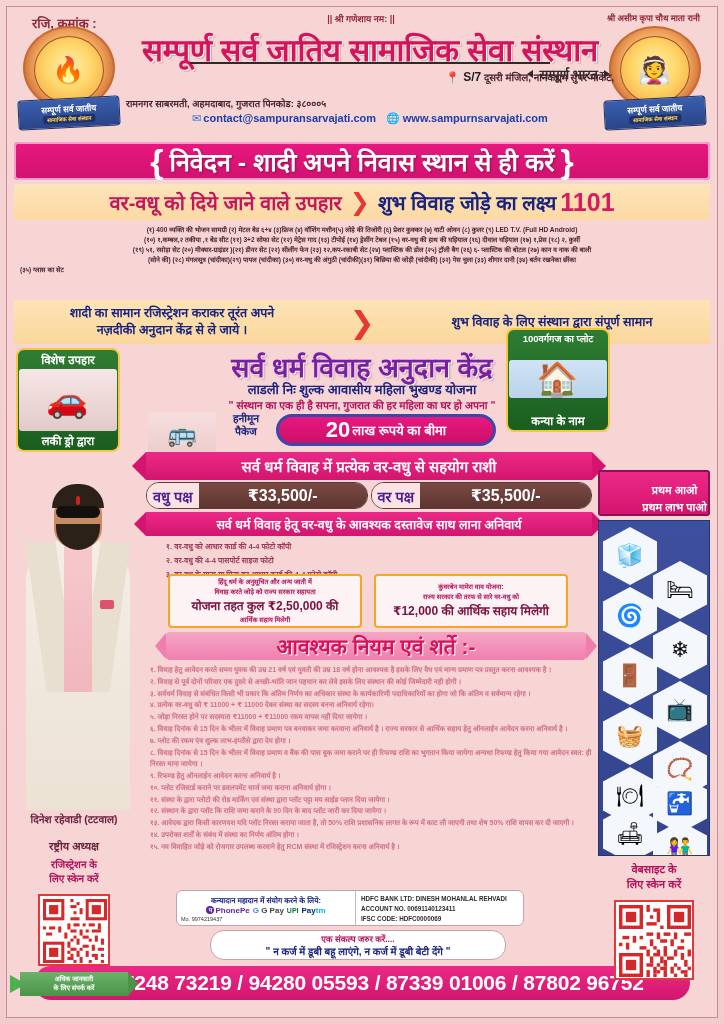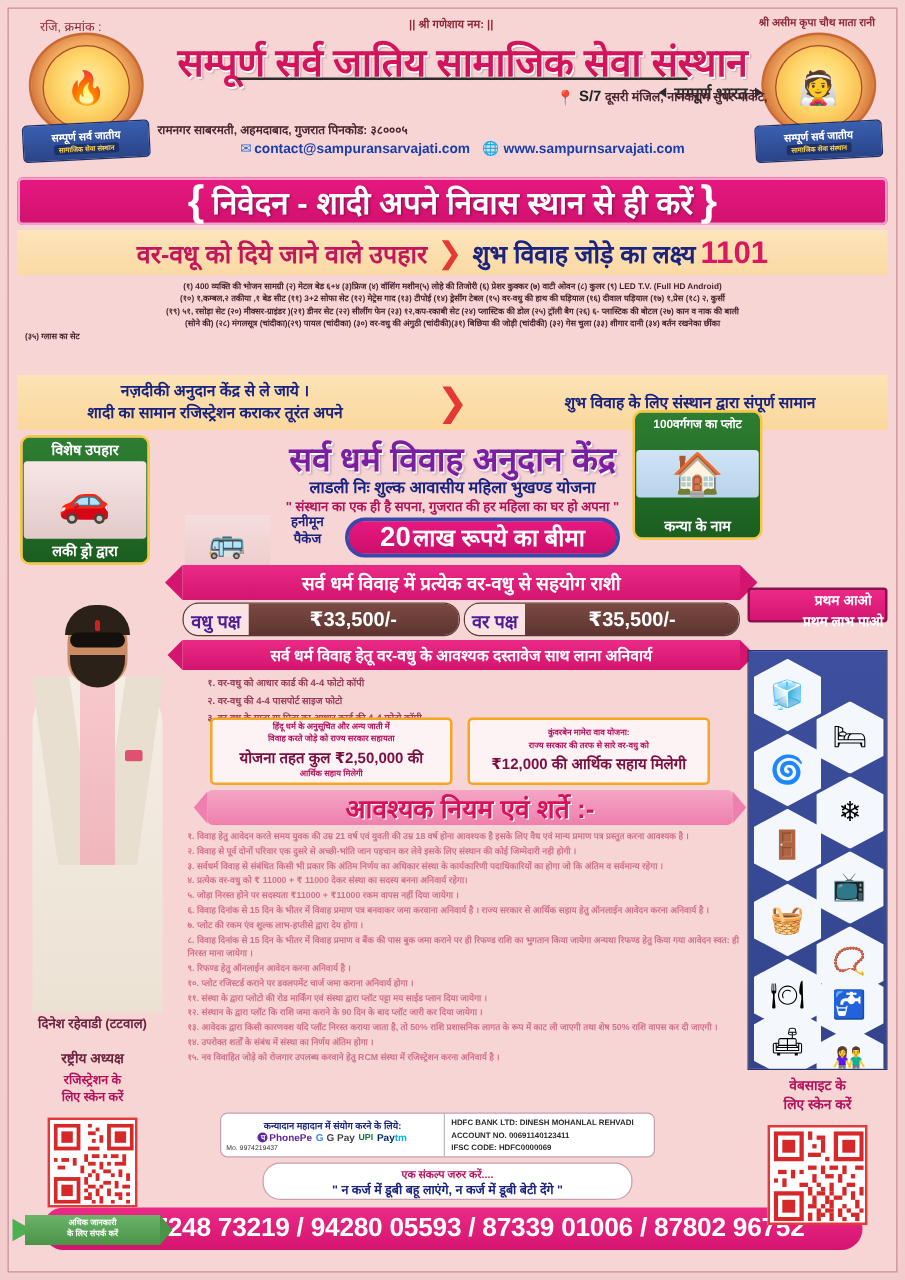--- a/index.html
+++ b/index.html
@@ -15,21 +15,21 @@
     padding: 6px;
   }
   .inner-frame {
     position:absolute; left:6px; top:6px; right:6px; bottom:6px;
     border: 1px solid #c98a9a;
     background: #f7d5d5;
   }
 
   
   .header { position:absolute; left:8px; top:8px; width:706px; height:124px; }
-  .reg-no { position:absolute; left:24px; top:6px; font-size:10px; font-weight:normal; color:#8e2a3a; }
+  .reg-no { position:absolute; left:24px; top:6px; font-size:13px; font-weight:bold; color:#8e2a3a; }
   .ganesh { position:absolute; left:0; right:0; top:4px; text-align:center; font-size:9px; font-weight:bold; color:#8e2a3a; }
   .mata { position:absolute; right:14px; top:4px; font-size:8.5px; font-weight:bold; color:#8e2a3a; }
 
   .logo { position:absolute; top:18px; width:102px; height:104px; }
   .logo.left { left:10px; }
   .logo.right { right:8px; }
   .logo .seal {
     position:absolute; left:5px; top:0; width:92px; height:84px; border-radius:50%;
     background: radial-gradient(circle at 50% 48%, #ffd89a 0%, #f0a85f 55%, #d4783c 74%, #b8542a 100%);
     border:2px solid #c96a34;
@@ -159,21 +159,21 @@
     position:absolute; left:218px; top:412px; width:56px; text-align:center;
     font-size:10.5px; font-weight:bold; color:#1a237e; line-height:1.25;
   }
   .insurance {
     position:absolute; left:276px; top:414px; width:220px; height:32px;
     background: linear-gradient(180deg,#e8187f 0%,#cc0f6b 100%);
     border:3px solid #3949ab; border-radius:16px;
     display:flex; align-items:center; justify-content:center;
   }
   .insurance .n { color:#fff; font-size:22px; font-weight:bold; }
-  .insurance .t { color:#fff; font-size:19px; font-weight:bold; margin-left:2px; }
+  .insurance .t { color:#fff; font-size:13px; font-weight:bold; margin-left:2px; }
 
   
   .coop-ribbon {
     position:absolute; left:146px; top:452px; width:446px; height:28px;
     background: linear-gradient(180deg,#ea2a86 0%,#d4156f 100%);
     display:flex; align-items:center; justify-content:center;
   }
   .coop-ribbon:before, .coop-ribbon:after {
     content:""; position:absolute; top:0; border-top:14px solid transparent; border-bottom:14px solid transparent;
   }
@@ -350,24 +350,24 @@
     display:flex; flex-direction:column; align-items:center; justify-content:center;
   }
   .more-info:after {
     content:""; position:absolute; right:-10px; top:0;
     border-top:12px solid transparent; border-bottom:12px solid transparent; border-left:10px solid #4a9347;
   }
   .more-info .m { color:#fff; font-size:6.5px; font-weight:bold; line-height:1.35; }
 
   
   .right-head {
-    position:absolute; right:14px; top:470px; width:112px; height:28px;
+    position:absolute; right:14px; top:470px; width:112px; height:46px;
     background: linear-gradient(180deg,#ea2a86 0%,#d4156f 100%);
     border:2px solid #8e1050; border-radius:3px;
-    display:flex; flex-direction:column; align-items:center; justify-content:space-between;padding-left:41px;
+    display:flex; flex-direction:column; align-items:center; justify-content:flex-end;padding-left:41px;
   }
   .right-head .l { color:#fff; font-size:11px; font-weight:bold; }
   .right-head .l2 { color:#fff; font-size:11px; font-weight:bold; margin-top:2px;}
   .prod-panel {
     position:absolute; right:14px; top:520px; width:112px; height:336px;
     background: linear-gradient(180deg,#3d4f9e 0%, #33448c 100%);
     border:1px solid #27366f;
     overflow:hidden;
   }
   .hexi {
@@ -448,22 +448,22 @@
   <div class="gift-list">
     <div>(१) 400 व्यक्ति की भोजन सामग्री (२) मेटल बेड ६+४ (३)फ्रिज (४) वॉशिंग मशीन(५) लोहे की तिजोरी (६) प्रेशर कुक्कर (७) वाटी ओवन (८) कुलर  (९) LED T.V. (Full HD Android)</div>
     <div>(१०) १,कम्बल,२ तकीया ,१ बेड सीट (११) 3+2 सोफा सेट (१२) मेट्रेस गाद (१३) टीपोई (१४) ड्रेसींग टेबल (१५) वर-वधु की हाथ की घड़ियाल (१६) दीवाल घड़ियाल (१७) १,प्रेस (१८) २, कुर्सी</div>
     <div>(१९) ५१, रसोड़ा सेट (२०) मीक्सर-ग्राइंडर )(२१) डीनर सेट  (२२) सीलींग फेन (२३) १२,कप-रकाबी सेट (२४) प्लास्टिक की डोल (२५) ट्रॉली बैग (२६) ६- प्लास्टिक की बोटल (२७) कान व नाक की बाली</div>
     <div>(सोने की) (२८) मंगलसूत्र (चांदीका)(२९) पायल (चांदीका) (३०) वर-वधु की अंगुठी (चांदीकी)(३१) बिछिया की जोड़ी (चांदीकी) (३२) गेस चुला (३३) शीगार दानी (३४) बर्तन रखनेका छींका</div>
     <div style="text-align:left">(३५) ग्लास का सेट</div>
   </div>
 
   <div class="orange-strip">
     <div class="col">
+      <div>शादी का सामान रजिस्ट्रेशन कराकर तूरंत अपने</div>
       <div>नज़दीकी  अनुदान केंद्र से ले जाये ।</div>
-      <div>शादी का सामान रजिस्ट्रेशन कराकर तूरंत अपने</div>
     </div>
     <div class="mid-chev">❯</div>
     <div class="col">
       <div>शुभ विवाह के लिए  संस्थान द्वारा संपूर्ण सामान</div>
     </div>
   </div>
 
   <div class="offer-box left-offer">
     <div class="cap">विशेष उपहार</div>
     <div class="art car">🚗</div>

